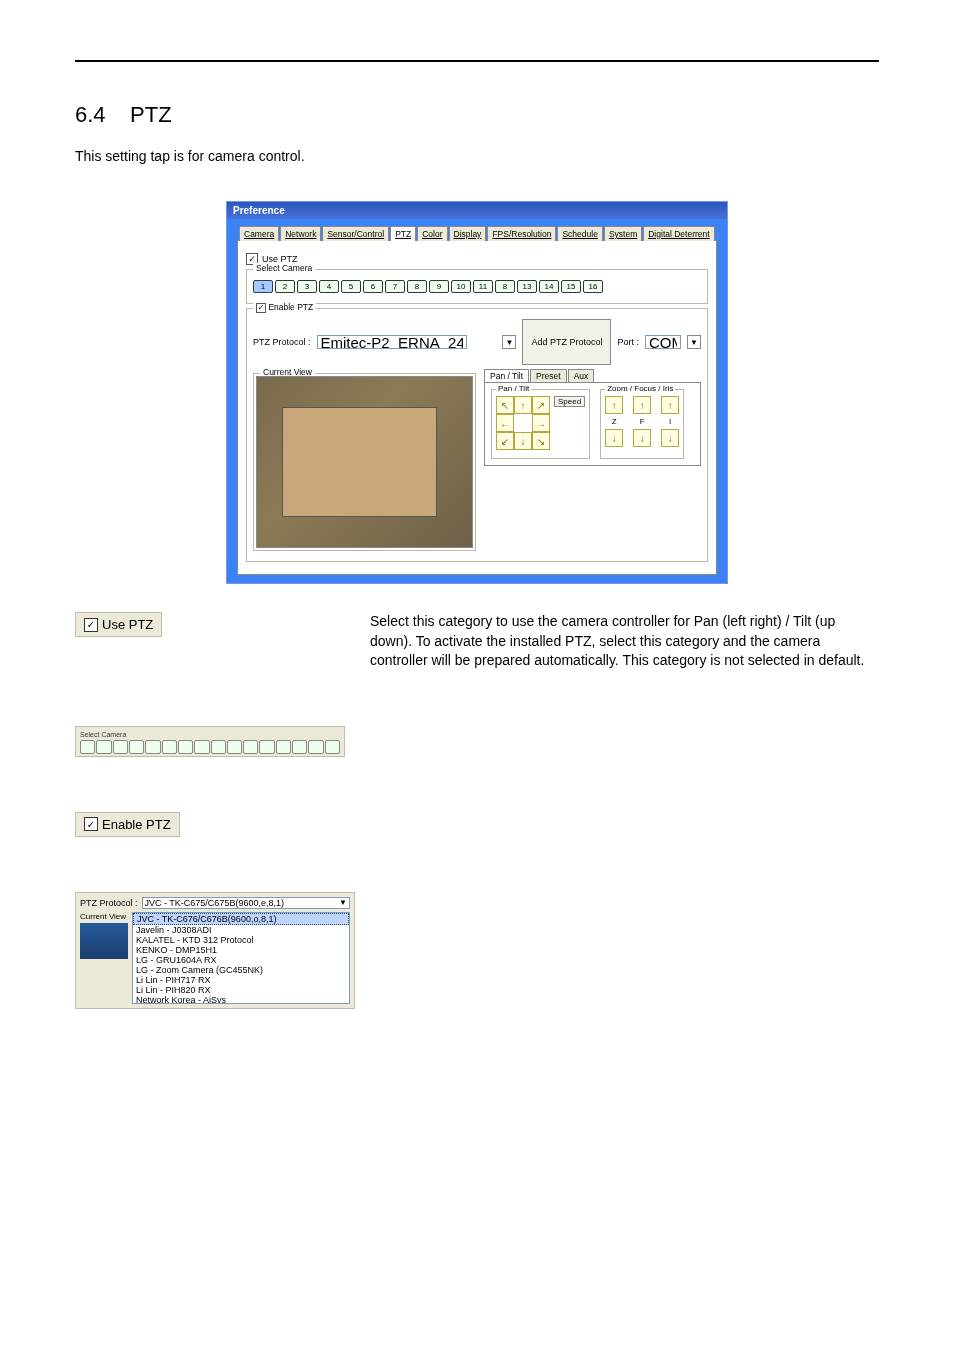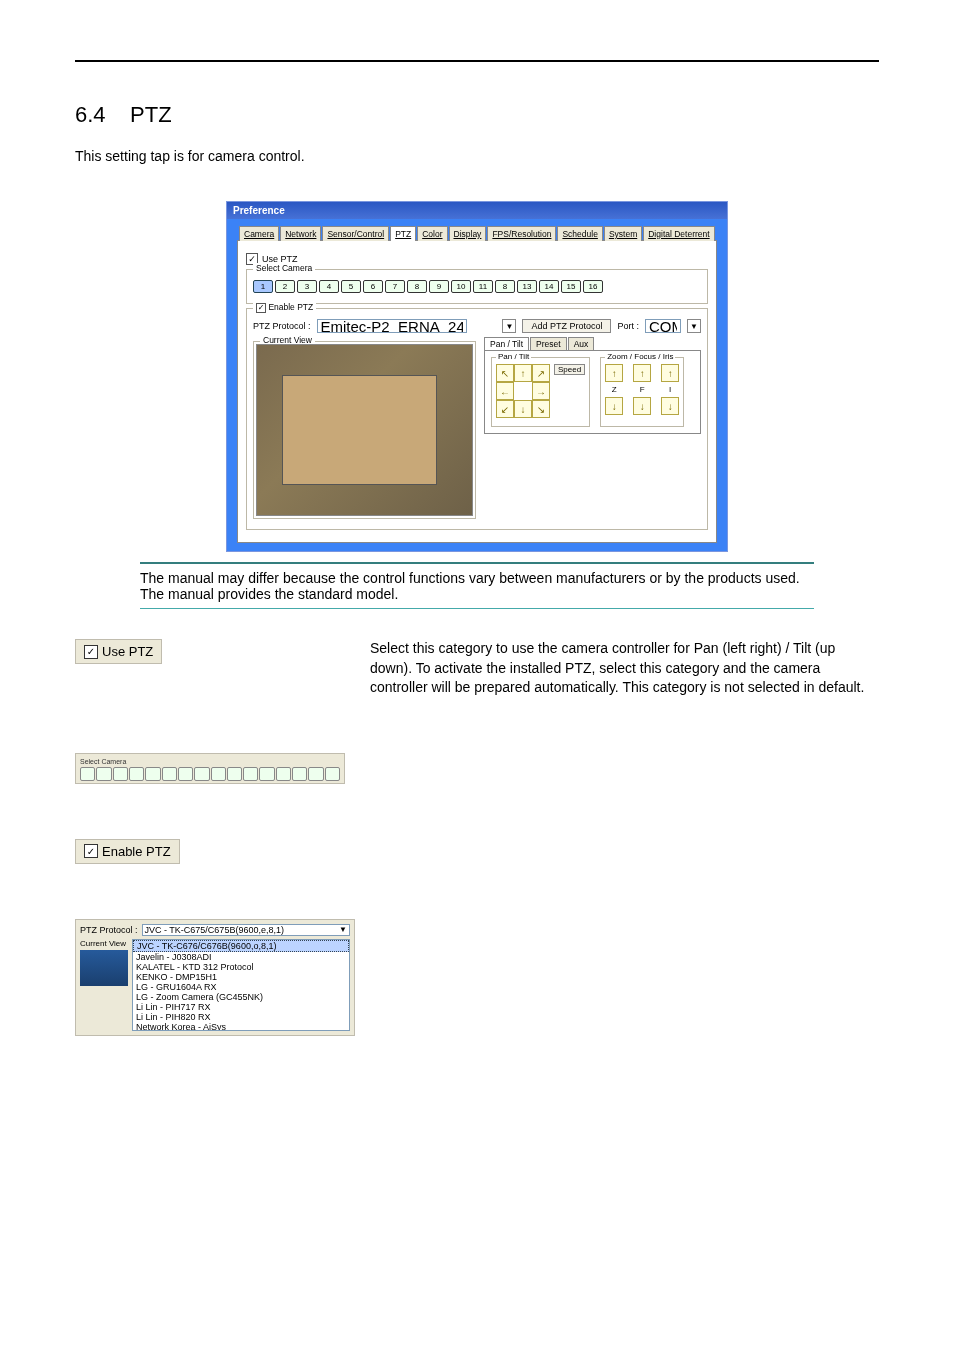--- a/index.html
+++ b/index.html
@@ -131,21 +131,21 @@
     background: #fff;
     font-size: 15px;
     padding: 1px 3px;
     height: 14px;
     box-sizing: border-box;
   }
   .std-btn {
     border: 1px solid #888;
     background: #f4f2e8;
     font-size: 9px;
-    padding: 1px 8px;
+    padding: 17px 8px;
   }
   .lower-grid {
     display: flex;
     gap: 8px;
   }
   .preview {
     width: 215px;
     height: 170px;
     background: linear-gradient(135deg,#7a6a4e,#8b7a56 40%,#6e6148);
     border: 1px solid #888;
@@ -420,21 +420,20 @@
                 </div>
               </div>
             </div>
           </div>
 
         </div>
       </div>
     </div>
   </div>
 
-  <div class="note-bar">The manual may differ because the control functions vary between manufacturers or by the products used. The manual provides the standard model.</div>
 
   <div class="explain-row">
     <div class="explain-img">
       <span class="chip-large">
         <span class="chk2">✓</span>
         <span>Use PTZ</span>
       </span>
     </div>
     <div class="explain-text">Select this category to use the camera controller for Pan (left right) / Tilt (up down). To activate the installed PTZ, select this category and the camera controller will be prepared automatically. This category is not selected in default.</div>
   </div>

